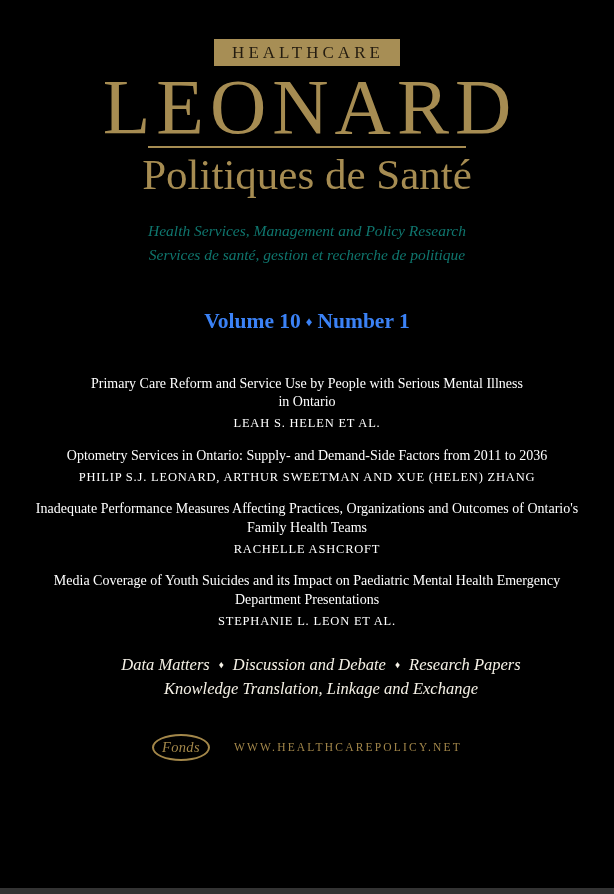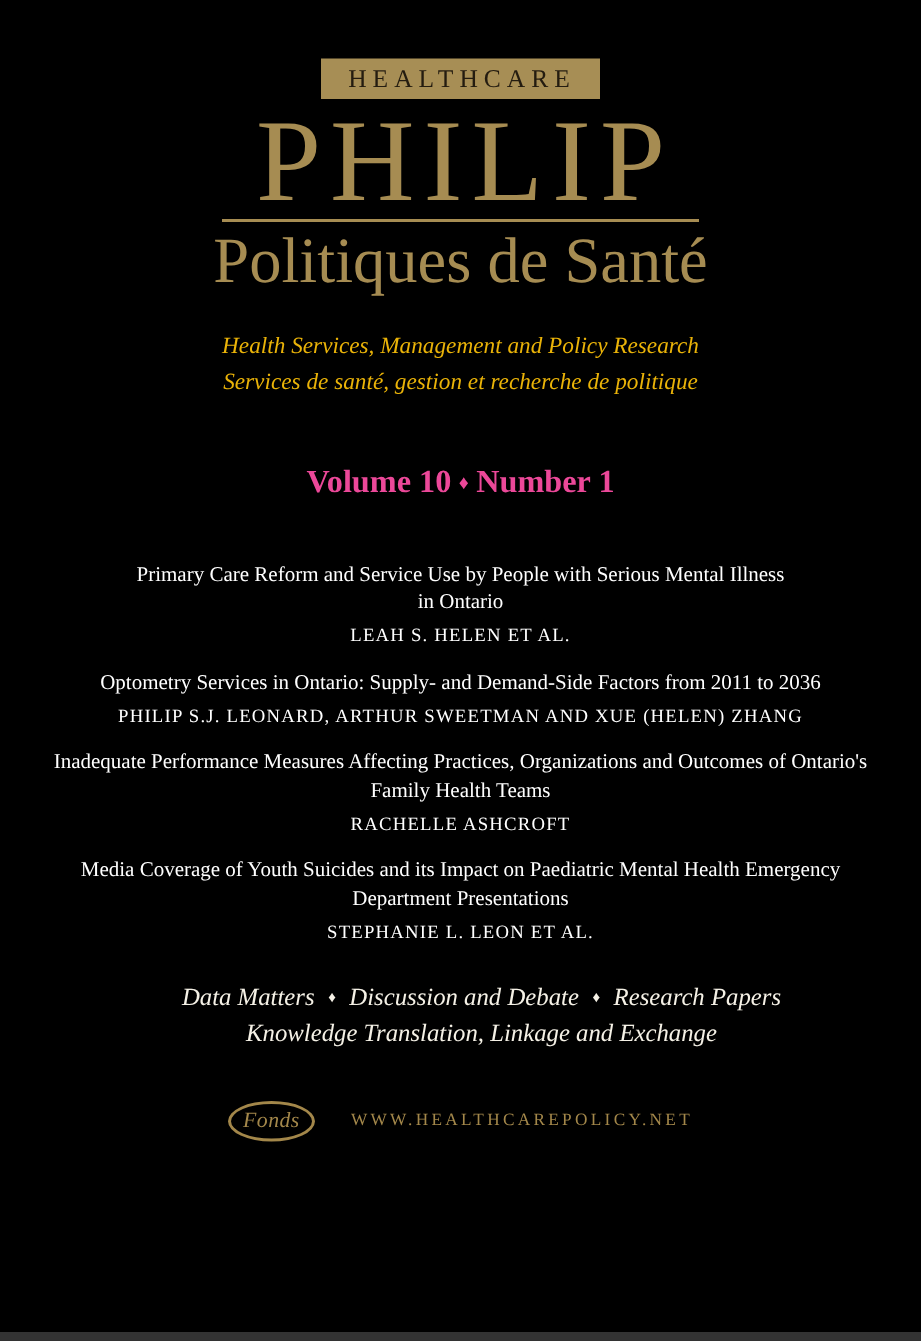--- a/index.html
+++ b/index.html
@@ -41,30 +41,30 @@
   .subtitle {
     margin: 0;
     font-size: 43px;
     font-weight: normal;
     line-height: 1.15;
     color: #a68c52;
   }
   .tagline {
     margin: 19px 0 0 0;
     font-style: italic;
-    color: #eab308;
+    color: #0f766e;
     font-size: 15.5px;
     line-height: 1.55;
   }
   .tagline .tl { display: block; }
 
   
   .issue {
     margin-top: 42px;
-    color: #ec4899;
+    color: #3b82f6;
     font-weight: bold;
     font-size: 21.5px;
     line-height: 1.2;
   }
   .issue .diamond { font-size: 13px; margin: 0 5px; vertical-align: 2px; }
 
   
   .articles { margin-top: 40px; }
   .article { margin-bottom: 15px; }
   .atitle {
@@ -136,21 +136,21 @@
 </style>
 </head>
 <body>
 
 <div class="cover">
 
   <header class="masthead">
     <div class="kicker-badge">
       <span>HEALTHCARE</span>
     </div>
-    <h1 class="title">PHILIP</h1>
+    <h1 class="title">LEONARD</h1>
     <div class="rule"></div>
     <h2 class="subtitle">Politiques de Santé</h2>
     <p class="tagline">
       <span class="tl">Health Services, Management and Policy Research</span>
       <span class="tl">Services de santé, gestion et recherche de politique</span>
     </p>
   </header>
 
   <div class="issue">
     <span>Volume 10</span><span class="diamond">♦</span><span>Number 1</span>

